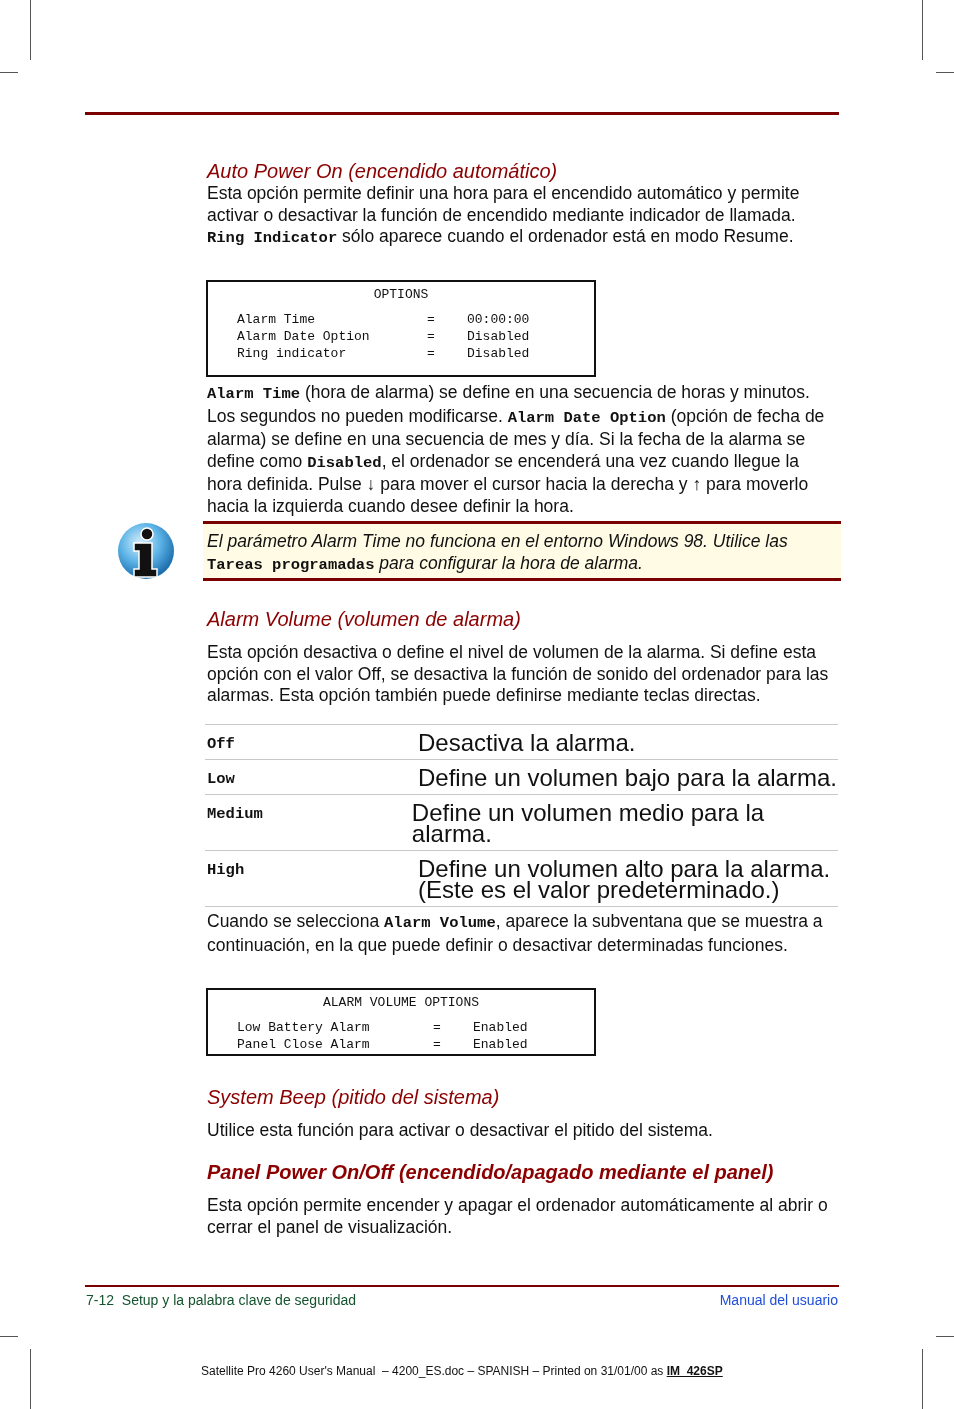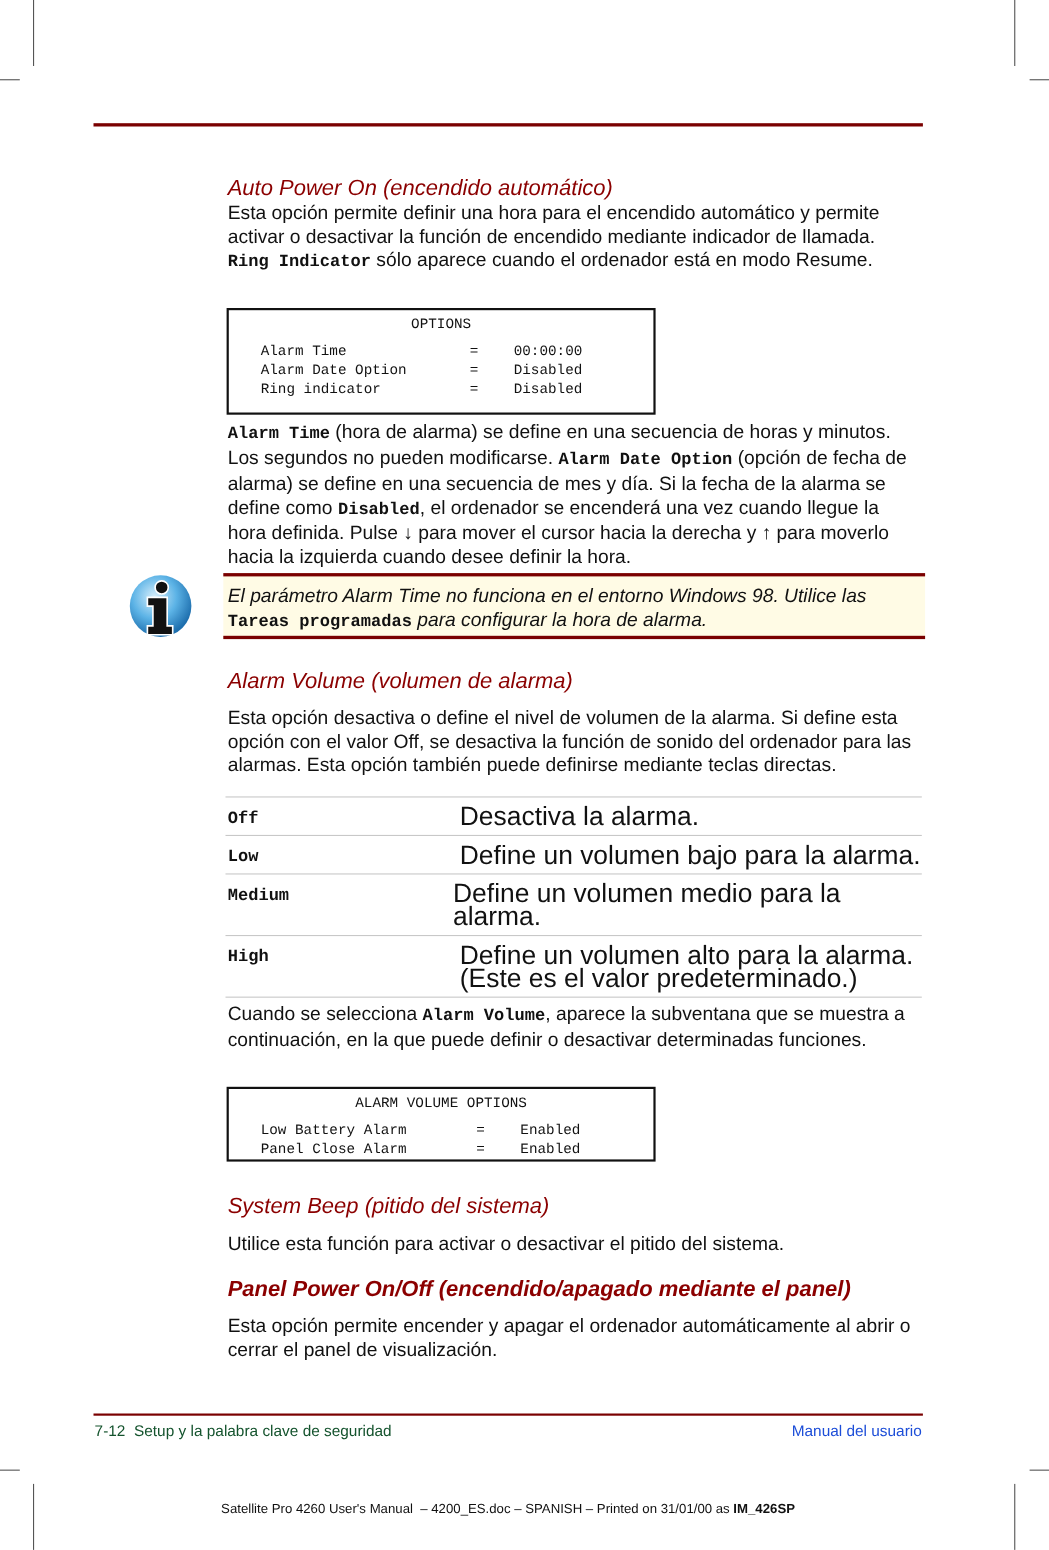--- a/index.html
+++ b/index.html
@@ -23,21 +23,21 @@
   .note-text { position:absolute; left:4px; top:6px; width:625px; font-style:italic; font-size:17.5px; line-height:22px; }
   .info-icon { position:absolute; left:117px; top:522px; width:58px; height:58px; }
   .vtable { position:absolute; left:205px; top:724px; width:633px; }
   .vrow { display:flex; border-top:1px solid #c8c8c8; padding:7px 0 6px 2px; }
   .vrow:last-child { border-bottom:1px solid #c8c8c8; }
   .vkey { width:211px; font-family:"Liberation Mono", monospace; font-weight:bold; font-size:15.5px; padding-top:3px; }
   .vdesc { font-size:24px; line-height:21px; }
   .footer-left { position:absolute; left:86px; top:1292px; font-size:14px; color:#14532d; }
   .footer-right { position:absolute; right:116px; top:1292px; font-size:14px; color:#1d4ed8; }
   .printline { position:absolute; left:201px; top:1364px; font-size:12px; }
-  .printline b { font-weight:bold; }
+  .printline b { font-weight:bold;text-decoration:underline; }
 </style>
 </head>
 <body>
 
 <div class="crop" style="left:30px;top:0;width:1px;height:60px;"></div>
 <div class="crop" style="left:922px;top:0;width:1px;height:60px;"></div>
 <div class="crop" style="left:0;top:72px;width:18px;height:1px;"></div>
 <div class="crop" style="left:936px;top:72px;width:18px;height:1px;"></div>
 <div class="crop" style="left:0;top:1336px;width:18px;height:1px;"></div>
 <div class="crop" style="left:936px;top:1336px;width:18px;height:1px;"></div>

